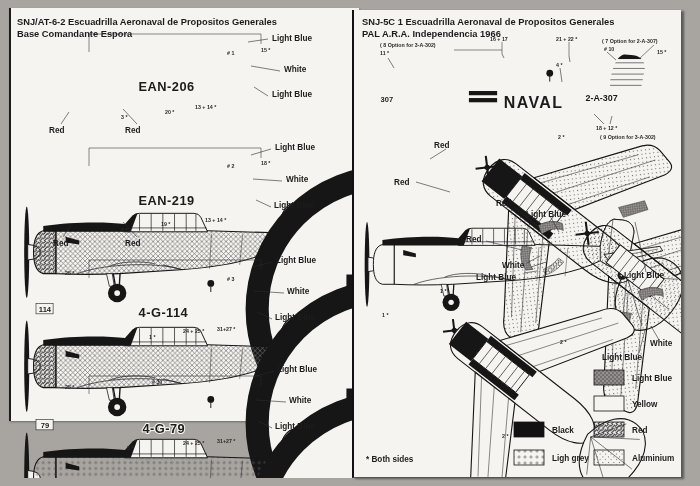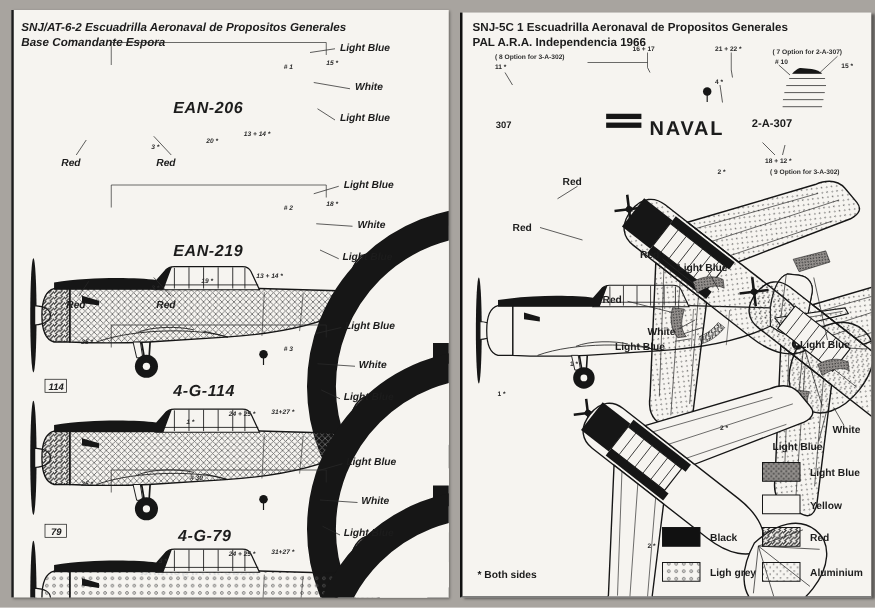--- a/index.html
+++ b/index.html
@@ -1,21 +1,21 @@
 <!DOCTYPE html>
 <html><head>
 <meta charset="utf-8">
 <style>
   html,body{margin:0;padding:0;}
   .scan{position:relative;width:700px;height:486px;background:#a8a49f;overflow:hidden;
         font-family:"Liberation Sans",sans-serif;}
   .page{position:absolute;background:#f6f4f0;}
-  .page-left{left:9px;top:8px;width:348px;height:470px;border-left:2px solid #1d1d1d;
-             box-shadow:1px 1px 2px rgba(0,0,0,.35);font-style:italic;}
-  .page-right{left:368px;top:10px;width:327px;height:467px;border-left:2px solid #111;
+  .page-left{left:9px;top:8px;width:348px;height:413px;border-left:2px solid #1d1d1d;
+             box-shadow:1px 1px 2px rgba(0,0,0,.35);}
+  .page-right{left:352px;top:10px;width:327px;height:467px;border-left:2px solid #111;
               border-bottom:1px solid #555;box-shadow:3px 1px 2px rgba(0,0,0,.45);}
   svg{display:block;}
   svg text{font-family:"Liberation Sans",sans-serif;fill:#1c1c1c;}
   .t-title{font-size:9.3px;font-weight:bold;}
   .t-label{font-size:8.2px;font-weight:bold;}
   .t-note{font-size:5.3px;font-weight:bold;fill:#2a2a2a;}
   .t-code{font-size:13.5px;font-weight:bold;letter-spacing:.5px;paint-order:stroke;stroke:#f6f4f0;stroke-width:2.2px;}
   .t-nose{font-size:8px;font-weight:bold;}
   .t-naval{font-size:17px;font-weight:bold;letter-spacing:1.5px;}
   .t-tailcode{font-size:9.5px;font-weight:bold;}

